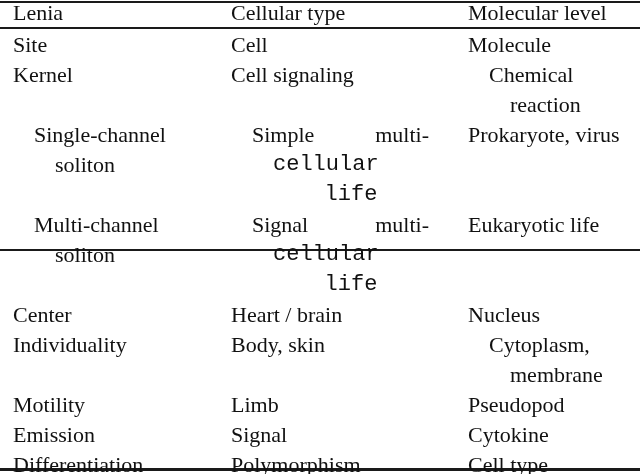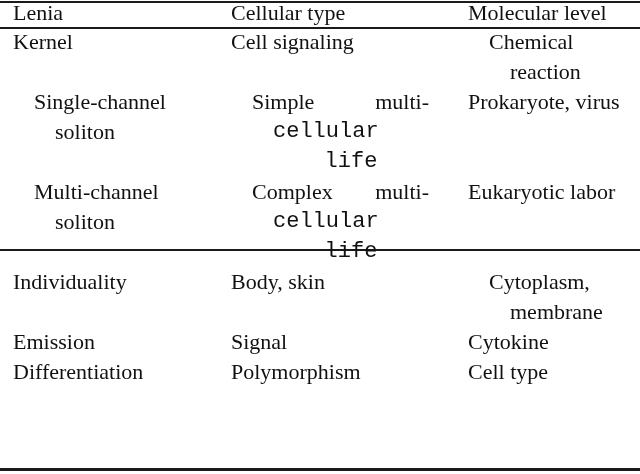--- a/index.html
+++ b/index.html
@@ -134,20 +134,31 @@
         <th class="col2">
           <span>Cellular type</span>
         </th>
         <th class="col3">
           <span>Molecular level</span>
         </th>
       </tr>
     </thead>
 
     <tbody id="section-0">
+        <tr class="r-first">
+          <td class="col1">
+            <span class="cell">Site</span>
+          </td>
+          <td class="col2">
+            <span class="cell">Cell</span>
+          </td>
+          <td class="col3">
+            <span class="cell">Molecule</span>
+          </td>
+        </tr>
         <tr>
           <td class="col1">
             <span class="cell">Kernel</span>
           </td>
           <td class="col2">
             <span class="cell">Cell signaling</span>
           </td>
           <td class="col3">
             <span class="cell hang2">
               <span class="ln1">Chemical</span>
@@ -174,46 +185,68 @@
         </tr>
         <tr>
           <td class="col1">
             <span class="cell hang2">
               <span class="ln1">Multi-channel</span>
               <span class="ln2">soliton</span>
             </span>
           </td>
           <td class="col2">
             <span class="cell justify">
-              <span class="ln1">Complex multi-</span>
+              <span class="ln1">Signal multi-</span>
               <span class="ln2">cellular life</span>
             </span>
           </td>
           <td class="col3">
-            <span class="cell">Eukaryotic labor</span>
+            <span class="cell">Eukaryotic life</span>
           </td>
         </tr>
       </tbody>
     <tbody id="section-1">
         <tr>
           <td class="col1">
+            <span class="cell">Center</span>
+          </td>
+          <td class="col2">
+            <span class="cell">Heart / brain</span>
+          </td>
+          <td class="col3">
+            <span class="cell">Nucleus</span>
+          </td>
+        </tr>
+        <tr>
+          <td class="col1">
             <span class="cell">Individuality</span>
           </td>
           <td class="col2">
             <span class="cell">Body, skin</span>
           </td>
           <td class="col3">
             <span class="cell hang2">
               <span class="ln1">Cytoplasm,</span>
               <span class="ln2">membrane</span>
             </span>
           </td>
         </tr>
         <tr>
           <td class="col1">
+            <span class="cell">Motility</span>
+          </td>
+          <td class="col2">
+            <span class="cell">Limb</span>
+          </td>
+          <td class="col3">
+            <span class="cell">Pseudopod</span>
+          </td>
+        </tr>
+        <tr>
+          <td class="col1">
             <span class="cell">Emission</span>
           </td>
           <td class="col2">
             <span class="cell">Signal</span>
           </td>
           <td class="col3">
             <span class="cell">Cytokine</span>
           </td>
         </tr>
         <tr>

